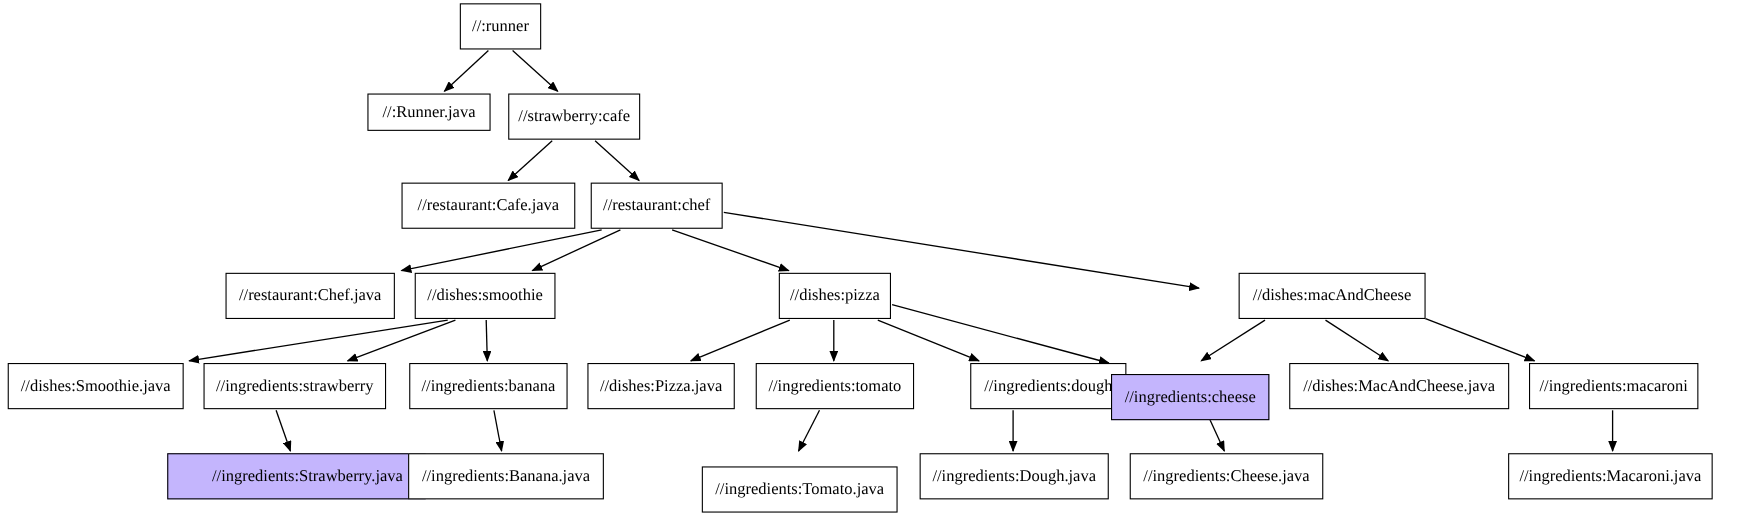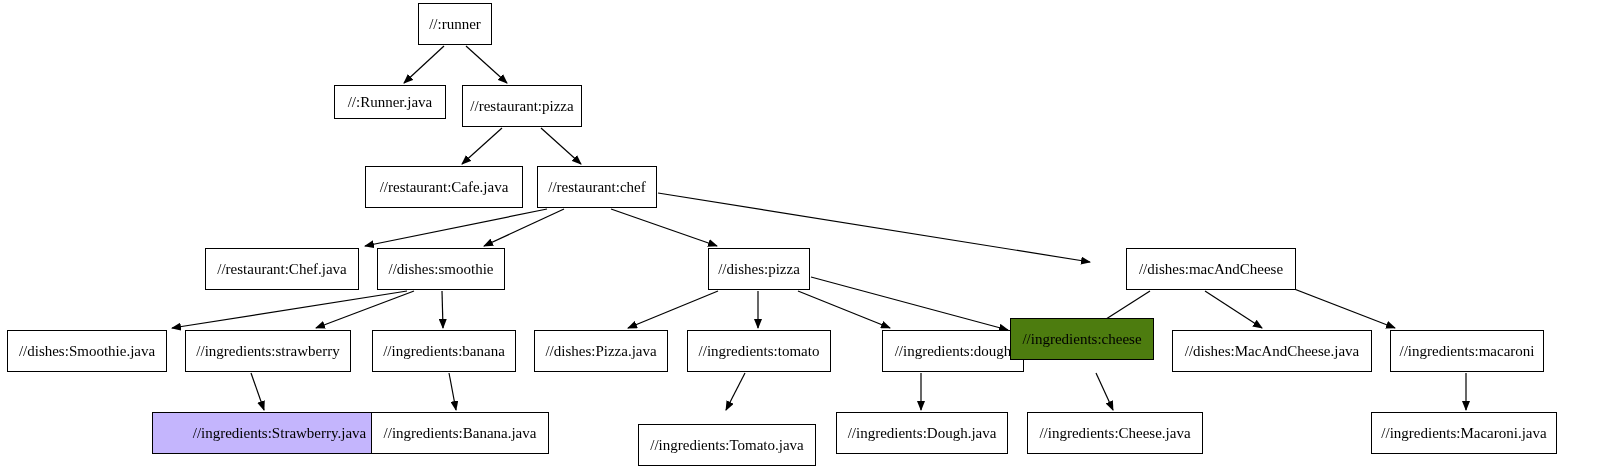--- a/index.html
+++ b/index.html
@@ -81,21 +81,21 @@
       </g>
   </svg>
   <div id="nodes-group">
       <div class="node" style="left: 418px; top: 3px; width: 74px; height: 42px; background: rgb(255, 255, 255); border-color: rgb(0, 0, 0);">
         <span class="node-label">//:runner</span>
       </div>
       <div class="node" style="left: 334px; top: 85px; width: 112px; height: 34px; background: rgb(255, 255, 255); border-color: rgb(0, 0, 0);">
         <span class="node-label">//:Runner.java</span>
       </div>
       <div class="node" style="left: 462px; top: 85px; width: 120px; height: 42px; background: rgb(255, 255, 255); border-color: rgb(0, 0, 0);">
-        <span class="node-label">//restaurant:pizza</span>
+        <span class="node-label">//strawberry:cafe</span>
       </div>
       <div class="node" style="left: 365px; top: 166px; width: 158px; height: 42px; background: rgb(255, 255, 255); border-color: rgb(0, 0, 0);">
         <span class="node-label">//restaurant:Cafe.java</span>
       </div>
       <div class="node" style="left: 537px; top: 166px; width: 120px; height: 42px; background: rgb(255, 255, 255); border-color: rgb(0, 0, 0);">
         <span class="node-label">//restaurant:chef</span>
       </div>
       <div class="node" style="left: 205px; top: 248px; width: 154px; height: 42px; background: rgb(255, 255, 255); border-color: rgb(0, 0, 0);">
         <span class="node-label">//restaurant:Chef.java</span>
       </div>
@@ -119,21 +119,21 @@
       </div>
       <div class="node" style="left: 534px; top: 330px; width: 134px; height: 42px; background: rgb(255, 255, 255); border-color: rgb(0, 0, 0);">
         <span class="node-label">//dishes:Pizza.java</span>
       </div>
       <div class="node" style="left: 687px; top: 330px; width: 144px; height: 42px; background: rgb(255, 255, 255); border-color: rgb(0, 0, 0);">
         <span class="node-label">//ingredients:tomato</span>
       </div>
       <div class="node" style="left: 849px; top: 330px; width: 142px; height: 42px; background: rgb(255, 255, 255); border-color: rgb(0, 0, 0); margin-left: 33px;">
         <span class="node-label">//ingredients:dough</span>
       </div>
-      <div class="node" style="left: 1010px; top: 318px; width: 144px; height: 42px; background: #4d7c0f; border-color: rgb(0, 0, 0); text-align: right;">
+      <div class="node" style="left: 1010px; top: 340px; width: 144px; height: 42px; background: #c4b5fd; border-color: rgb(0, 0, 0); text-align: right;">
         <span class="node-label">//ingredients:cheese</span>
       </div>
       <div class="node" style="left: 1172px; top: 330px; width: 200px; height: 42px; background: rgb(255, 255, 255); border-color: rgb(0, 0, 0);">
         <span class="node-label">//dishes:MacAndCheese.java</span>
       </div>
       <div class="node" style="left: 1390px; top: 330px; width: 154px; height: 42px; background: rgb(255, 255, 255); border-color: rgb(0, 0, 0);">
         <span class="node-label">//ingredients:macaroni</span>
       </div>
       <div class="node" style="left: 152px; top: 412px; width: 235px; height: 42px; background: #c4b5fd; border-color: rgb(0, 0, 0); padding-left: 20px;">
         <span class="node-label">//ingredients:Strawberry.java</span>

